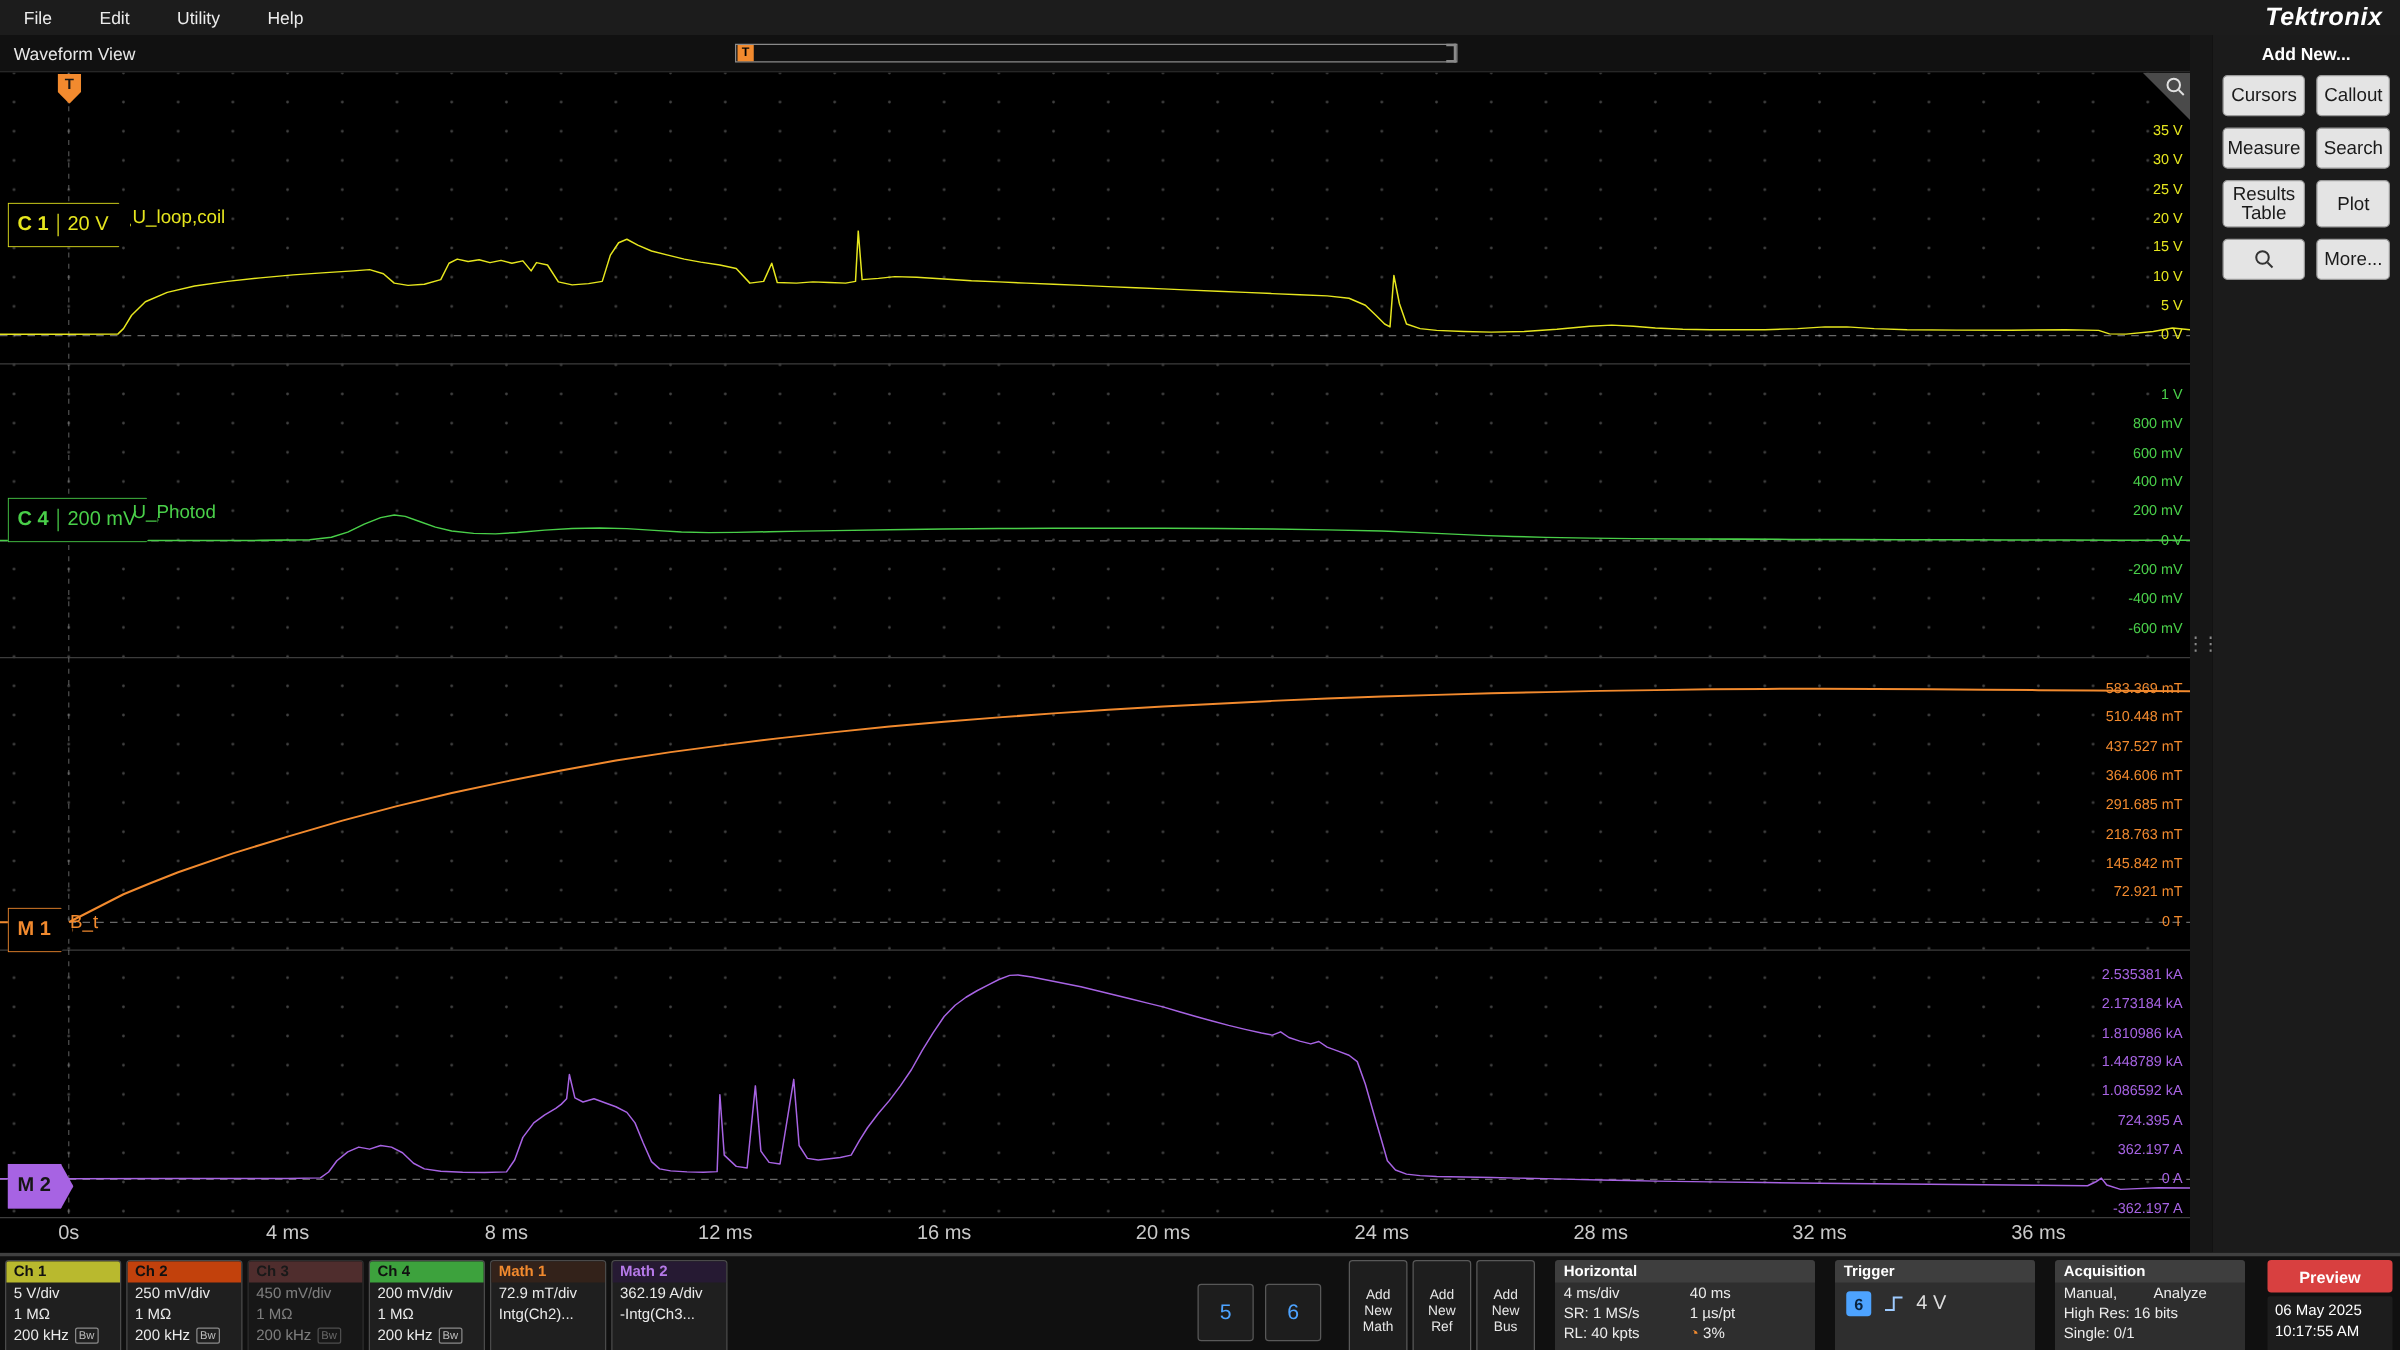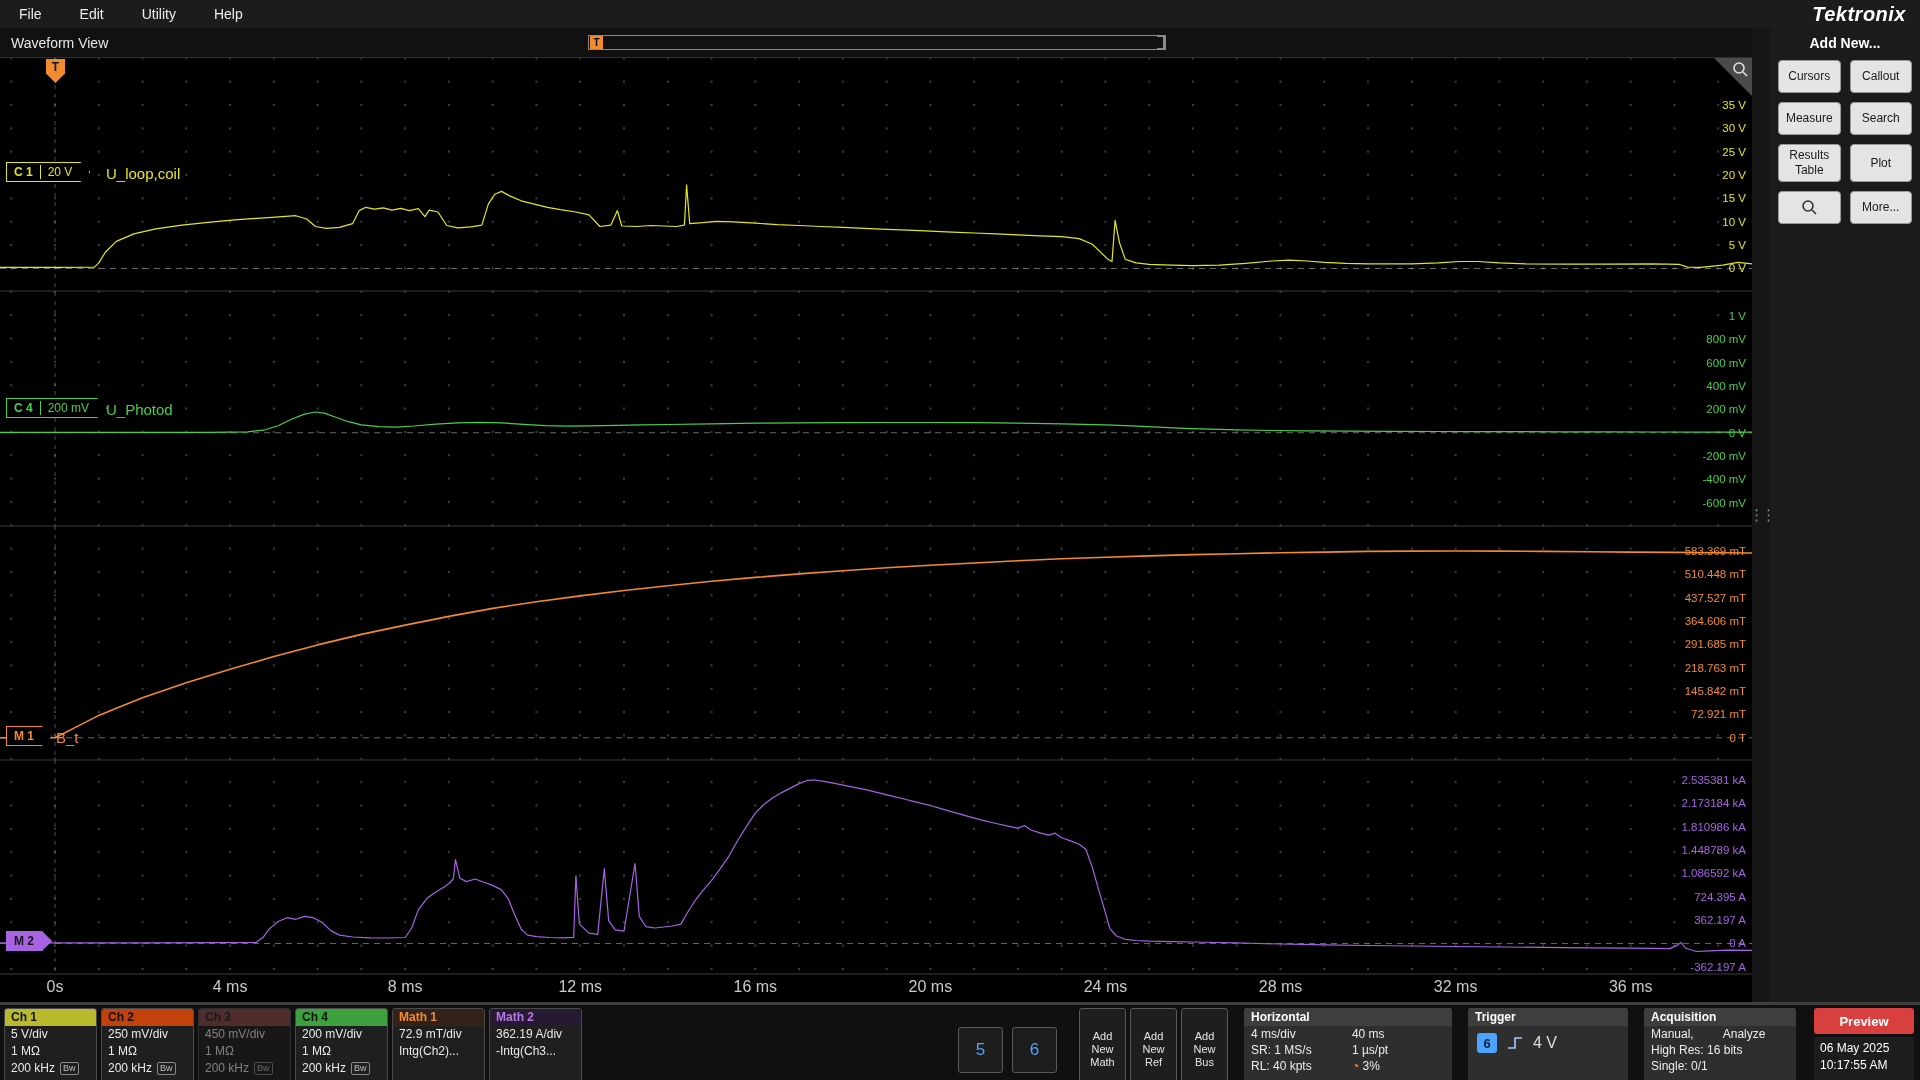--- a/index.html
+++ b/index.html
@@ -22,21 +22,21 @@
     display:flex;align-items:center;justify-content:center;margin-left:1px}
   .minimap::after{content:"";margin-left:auto;width:6px;height:11px;border:2px solid #8a8a8a;border-left:none}
 
   
   .plot{position:relative;height:944px;background:#000}
   #wave-svg{position:absolute;left:0;top:0}
   #ylabels,#xlabels{position:absolute;inset:0;pointer-events:none}
   .ylabel{position:absolute;right:6px;font-size:11.5px;transform:translateY(-50%);white-space:nowrap}
   .xlabel{position:absolute;top:920px;transform:translateX(-50%);font-size:16px;color:#c9c9c9}
 
-  .flag{position:absolute;height:20px;display:flex;align-items:center;background:#000;font-size:12px;font-weight:bold;
+  .flag{position:absolute;height:36px;display:flex;align-items:center;background:#000;font-size:16px;font-weight:bold;
     padding:0 17px 0 7px;border:1px solid;
     clip-path:polygon(0 0,calc(100% - 10px) 0,100% 50%,calc(100% - 10px) 100%,0 100%)}
   .flag .scale{border-left:1px solid;padding-left:7px;margin-left:7px;font-weight:normal}
   .flag .scale:empty{display:none;border:none;margin:0;padding:0}
   .c1{top:104px;left:6px;border-color:#e6e61e;color:#e6e61e}
   .c4{top:340px;left:6px;border-color:#49cf49;color:#49cf49}
   .m1{top:668px;left:6px;border-color:#f28a2e;color:#f28a2e}
   .m2{top:873px;left:6px;background:#a763e3;border-color:#a763e3;color:#151515}
   .trace-label{position:absolute;font-size:15px}
   .l1{top:107px;left:106px;color:#e6e61e}
@@ -50,21 +50,21 @@
   .zoom-grip{position:absolute;top:0;right:0;width:38px;height:38px;background:#4a4a4a;
     clip-path:polygon(0 0,100% 0,100% 100%)}
   .zoom-grip svg{position:absolute;right:2px;top:2px}
 
   
   .splitter{width:18px;background:#161616;display:flex;align-items:center;justify-content:center;
     color:#8a8a8a;font-size:15px;letter-spacing:-3px}
   .sidebar{flex:1;background:#1b1b1b;padding:0 8px}
   .sidebar-header{font-size:14px;font-weight:bold;color:#fff;text-align:center;padding:7px 0 9px}
   .sb-grid{display:grid;grid-template-columns:1fr 1fr;gap:9px}
-  .sb-btn{background:#e4e4e4;color:#1a1a1a;border:1px solid #9a9a9a;border-radius:4px;font-size:12px;
+  .sb-btn{background:#e4e4e4;color:#1a1a1a;border:1px solid #9a9a9a;border-radius:4px;font-size:15px;
     font-family:"Liberation Sans",sans-serif;min-height:33px;display:flex;align-items:center;justify-content:center;
     text-align:center;padding:3px;line-height:15px;cursor:pointer}
 
   
   .bottombar{height:92px;background:#101010;border-top:3px solid #404040;display:flex;align-items:stretch;
     padding:3px 6px 3px 4px;gap:4px}
   #ch-badges{display:flex;gap:4px}
   .chbadge{width:93px;background:#1f1f1f;border:1px solid #4a4a4a;border-radius:3px;overflow:hidden;font-size:12px}
   .chbadge .hd{height:17px;font-weight:bold;padding:1px 6px}
   .chbadge .rw{padding:0 6px;line-height:17px;color:#eaeaea;display:flex;align-items:center;gap:5px;white-space:nowrap}

